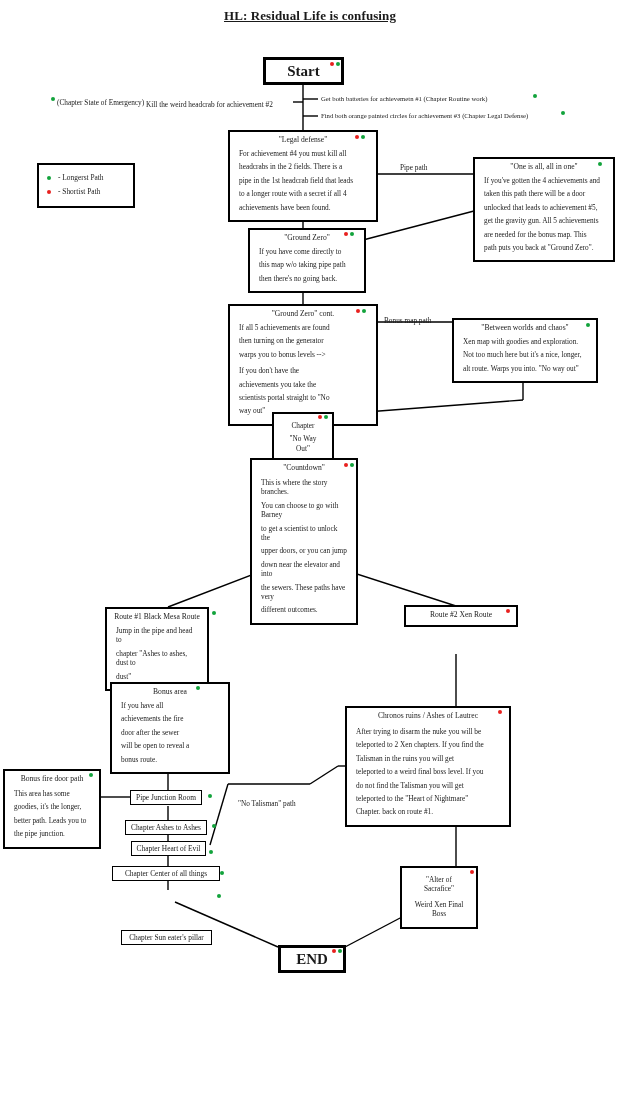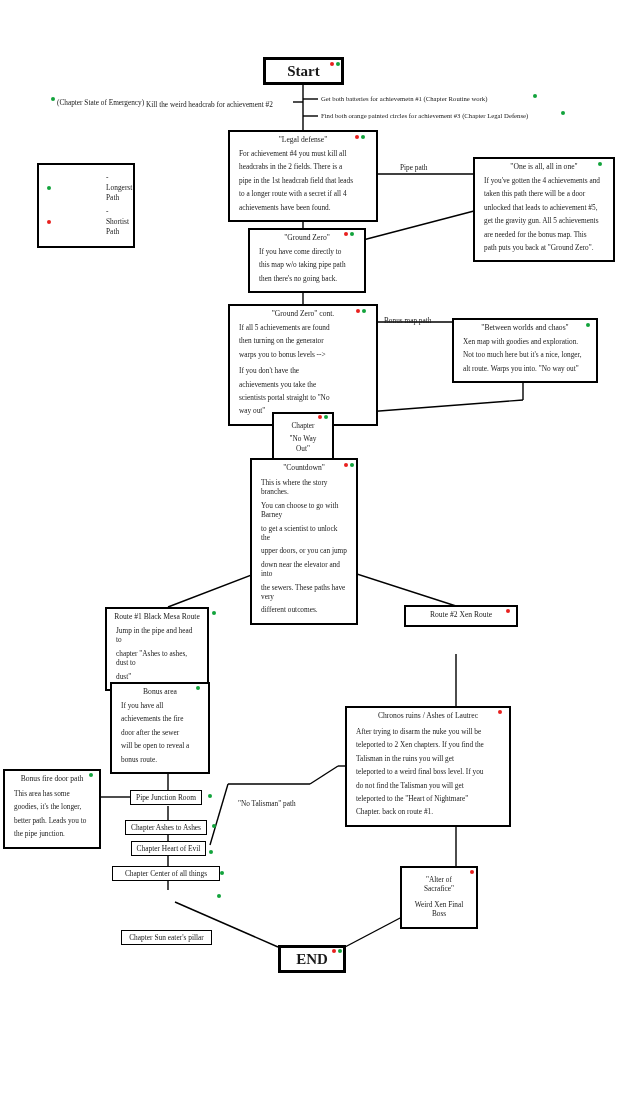--- a/index.html
+++ b/index.html
@@ -148,35 +148,35 @@
     padding: 5px 8px;
     z-index: 3;
   }
   .legend .row {
     display: flex;
     align-items: center;
     font-family: "Liberation Serif", serif;
     font-size: 7.4px;
     line-height: 10px;
     margin: 3px 0 4px 0;
-    gap: 48px;
   }
   .legend .row .sw {
     width: 4px;
     height: 4px;
     border-radius: 50%;
     margin-right: 7px;
     flex: 0 0 auto;
   }
 </style>
 </head>
 <body>
 
 <div id="page">
 
+  <div class="title">HL: Residual Life is confusing</div>
 
   <svg class="lines" viewBox="0 0 620 1107">
     <g stroke="#000000" fill="none" stroke-width="1.4">
 
       <path d="M303 85 L303 130"></path>
       <path d="M303 99 L318 99"></path>
       <path d="M303 116 L318 116"></path>
       <path d="M303 102 L293 102"></path>
 
       <path d="M378 174 L475 174"></path>
@@ -372,21 +372,21 @@
     <span class="dot green"></span>
   </div>
 
   <div class="node" style="left:404px; top:605px; width:114px;">
     <span class="hdr">Route #2 Xen Route</span>
   </div>
   <div class="dots" style="left:506px; top:609px;">
     <span class="dot red"></span>
   </div>
 
-  <div class="node" style="left:110px; top:682px; width:100px;">
+  <div class="node" style="left:110px; top:682px; width:120px;">
     <span class="hdr">Bonus area</span>
     <span class="body">
       <p>If you have all</p>
       <p>achievements the fire</p>
       <p>door after the sewer</p>
       <p>will be open to reveal a</p>
       <p>bonus route.</p>
     </span>
   </div>
   <div class="dots" style="left:196px; top:686px;">

